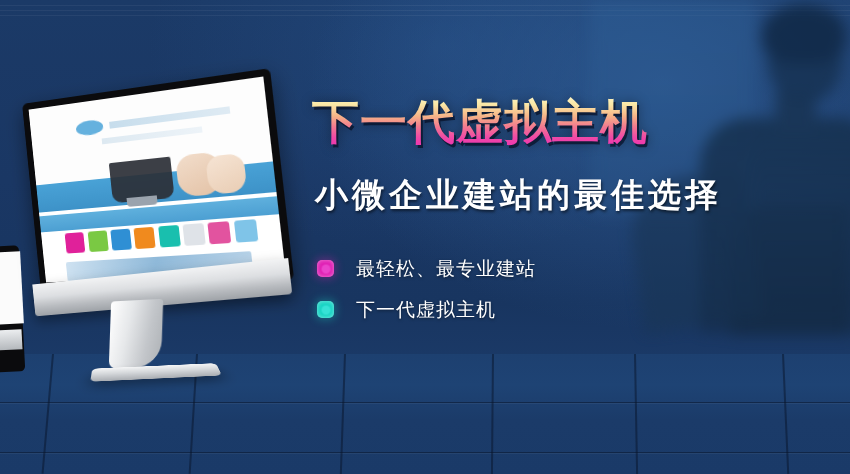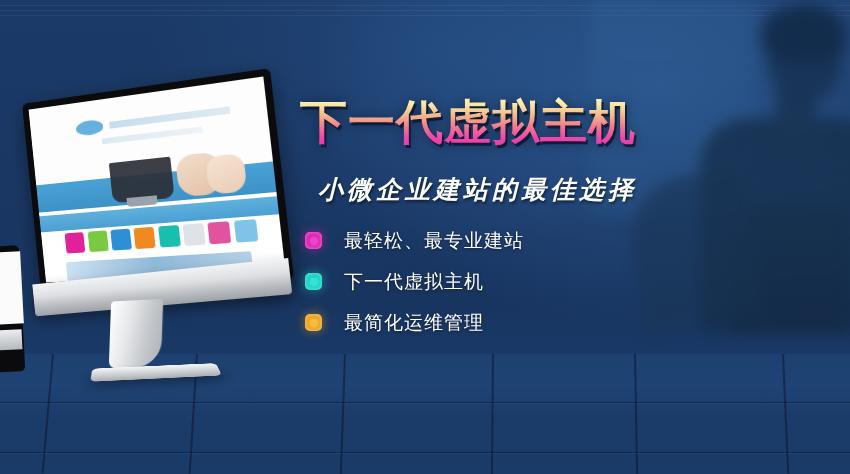--- a/index.html
+++ b/index.html
@@ -108,52 +108,51 @@
     box-shadow:0 10px 16px rgba(0,0,0,.3);
   }
   
   .edge-mon { position:absolute; left:-12px; top:246px; width:34px; height:126px; }
   .em-bezel { position:absolute; inset:0; background:#0b0b0d; border-radius:0 5px 5px 0; transform:rotate(-3deg); }
   .em-screen{ position:absolute; left:6px; top:6px; right:0; height:72px; background:#fbfbfb; transform:rotate(-3deg); }
   .em-chin  { position:absolute; left:3px; top:84px; right:0; height:20px;
               background:linear-gradient(180deg,#eceef0,#b4b8bc); transform:rotate(-3deg); }
 
   
-  .copy { position:absolute; left:300px; top:96px; width:420px; }
+  .copy { position:absolute; left:312px; top:96px; width:420px; }
 
   .headline {
     font-size:47px;
     font-weight:bold;
     letter-spacing:1px;
     line-height:1.12;
     background:linear-gradient(180deg,
         #fdf3c4 0%, #fae8a6 16%, #f6b487 38%,
         #f2798f 58%, #ef49a6 78%, #ec2fb4 100%);
     -webkit-background-clip:text;
     background-clip:text;
     color:transparent;
     -webkit-text-fill-color:transparent;
     filter:drop-shadow(2px 3px 0 rgba(8,18,40,.75)) drop-shadow(0 0 6px rgba(0,0,0,.35));
     white-space:nowrap;
   }
 
   .subhead {
     margin-top:24px;
-    margin-left:18px;
+    margin-left:3px;
     font-family:"DejaVu Serif","Liberation Serif",serif;
-    font-size:25px;
+    font-size:33px;
     font-weight:bold;
-    font-style:italic;
     letter-spacing:4px;
     color:#ffffff;
     text-shadow:1px 2px 3px rgba(0,0,0,.55);
     white-space:nowrap;
   }
 
-  .bullets { margin-top:22px; margin-left:5px; }
+  .bullets { margin-top:38px; margin-left:5px; }
   .bullet {
     display:flex; align-items:center;
     margin-bottom:15px;
   }
   .dot {
     width:17px; height:17px; border-radius:5px; flex:0 0 auto;
     position:relative;
   }
   .dot::after {
     content:""; position:absolute; left:50%; top:50%;
@@ -244,20 +243,16 @@
 
     <div class="bullets">
       <div class="bullet">
         <span class="dot" style="background: rgb(224, 31, 180); box-shadow: rgba(224, 31, 180, 0.333) 0px 0px 9px 2px, rgba(255, 255, 255, 0.45) 0px 0px 4px inset;"></span>
         <span class="b-label">最轻松、最专业建站</span>
       </div>
       <div class="bullet">
         <span class="dot" style="background: rgb(23, 212, 196); box-shadow: rgba(23, 212, 196, 0.333) 0px 0px 9px 2px, rgba(255, 255, 255, 0.45) 0px 0px 4px inset;"></span>
         <span class="b-label">下一代虚拟主机</span>
       </div>
-      <div class="bullet">
-        <span class="dot" style="background: rgb(240, 163, 30); box-shadow: rgba(240, 163, 30, 0.333) 0px 0px 9px 2px, rgba(255, 255, 255, 0.45) 0px 0px 4px inset;"></span>
-        <span class="b-label">最简化运维管理</span>
-      </div>
     </div>
   </div>
 
 </div>
 
 </body></html>

